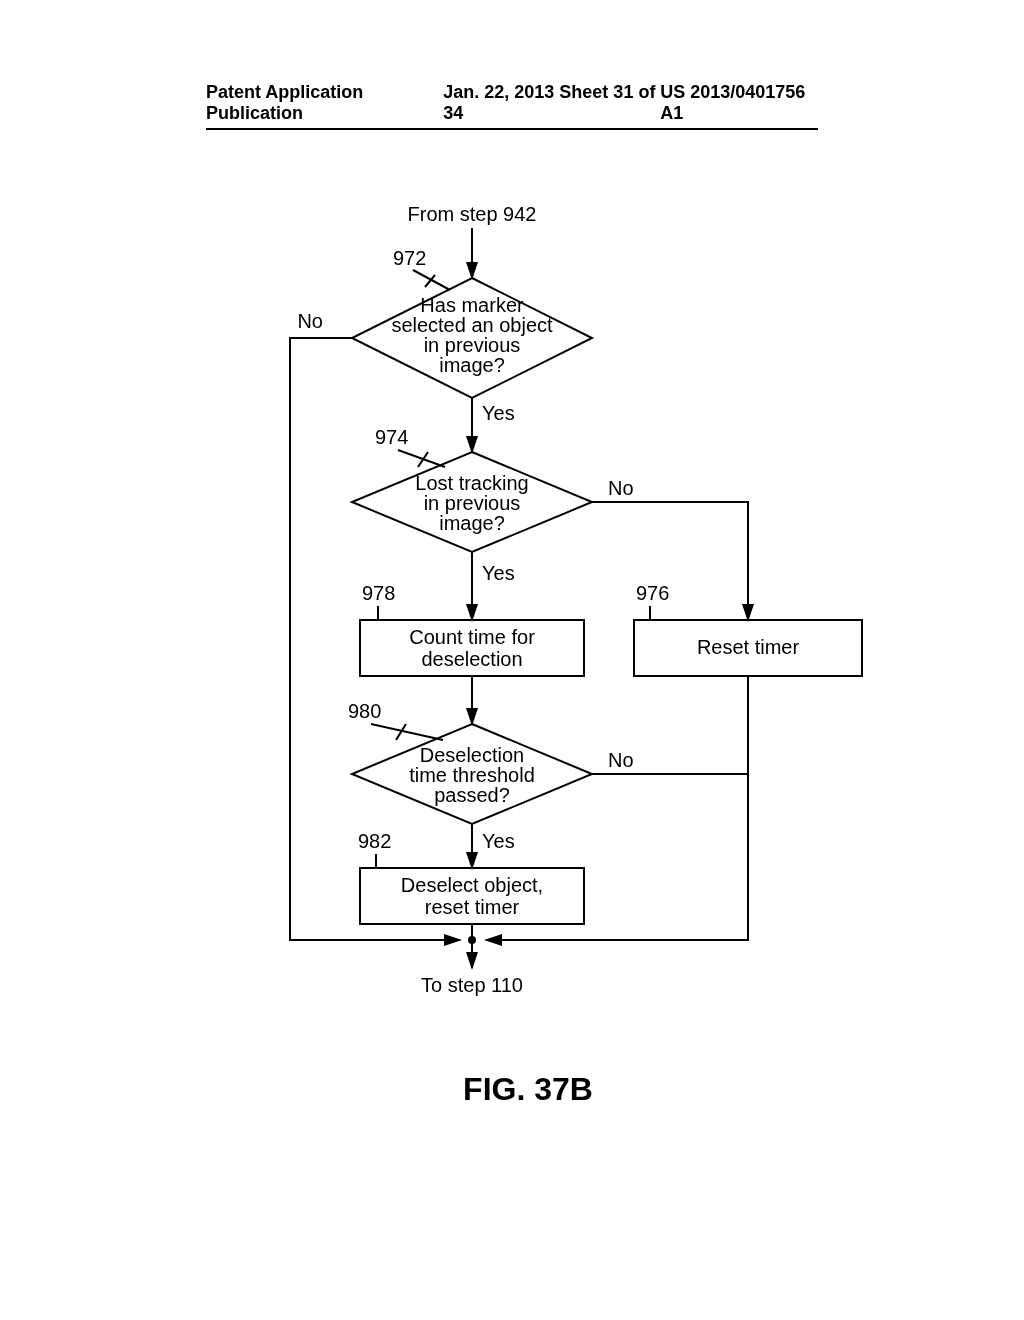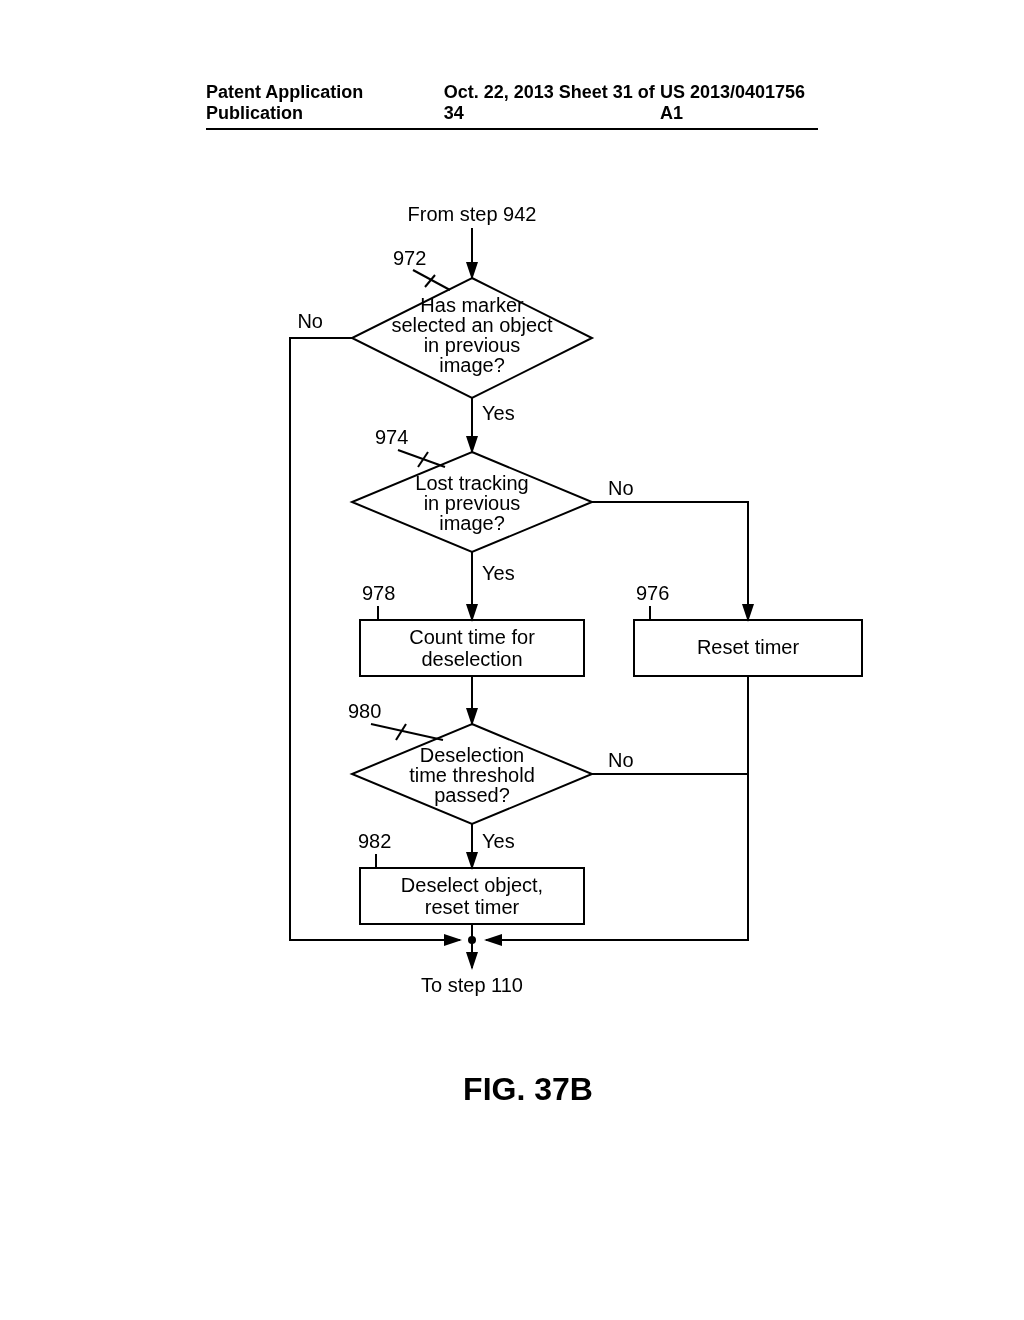--- a/index.html
+++ b/index.html
@@ -8,21 +8,21 @@
   svg{position:absolute;left:0;top:0}
   .txt{font-family:Helvetica,Arial,sans-serif;font-size:20px;fill:#000}
   .fig{font-weight:bold;font-size:32px}
 </style>
 </head>
 <body>
 
 <div class="page">
   <div class="hdr">
     <span>Patent Application Publication</span>
-    <span>Oct. 22, 2013  Sheet 31 of 34</span>
+    <span>Jan. 22, 2013  Sheet 31 of 34</span>
     <span>US 2013/0401756 A1</span>
   </div>
 
   <svg width="1024" height="1320">
     <defs>
       <marker id="ah" markerWidth="10" markerHeight="10" refX="8" refY="3" orient="auto" markerUnits="strokeWidth">
         <path d="M0,0 L0,6 L9,3 z" fill="#000"></path>
       </marker>
     </defs>
 

